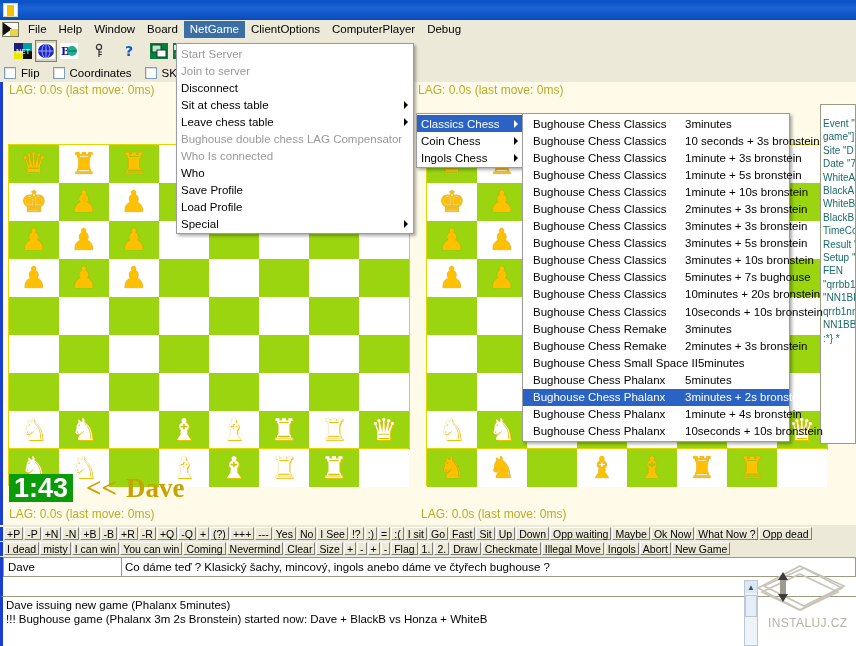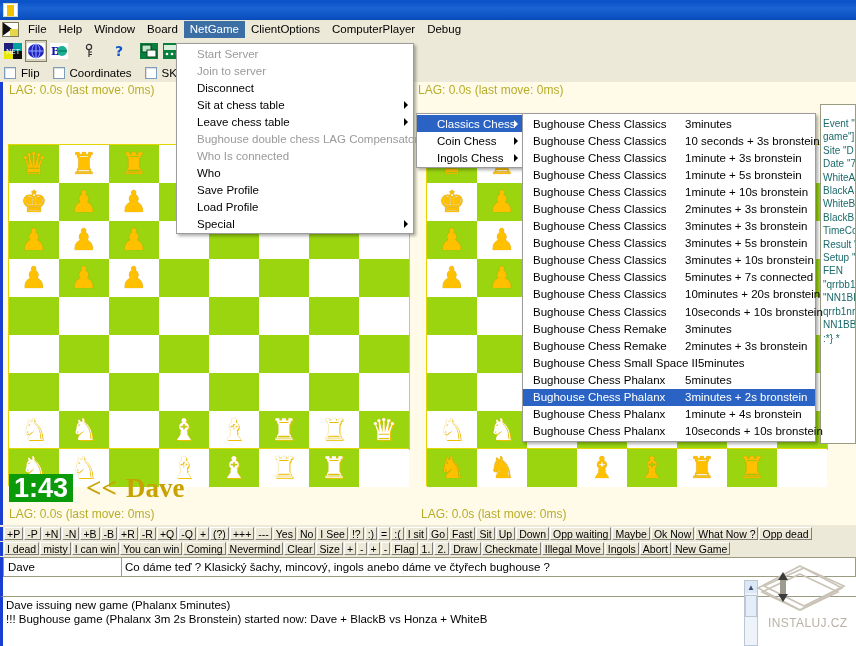--- a/index.html
+++ b/index.html
@@ -51,21 +51,21 @@
     background:#e8d64a;
   }
   .menuitem{
     padding:2px 6px 3px 6px;font-size:11.5px;color:#000;white-space:nowrap;cursor:default;
   }
   .menuitem.open{background:#3a6ea5;color:#fff;}
 
   
   .toolbar{
     position:absolute;left:0;top:38px;width:856px;height:26px;
-    background:#ece9d8;display:flex;align-items:center;padding-left:2px;
+    background:#ece9d8;display:flex;align-items:center;padding-left:12px;
     box-sizing:border-box;
   }
   .tbtn{
     width:22px;height:22px;margin-right:1px;position:relative;
     background:#ece9d8;border:1px solid transparent;box-sizing:border-box;
     display:flex;align-items:center;justify-content:center;
   }
   .tbtn.pressed{border:1px solid #7f7f66;background:#d7d3bf;}
   .tsep{width:7px;height:22px;}
   .tico{width:18px;height:16px;display:block;}
@@ -188,34 +188,34 @@
     letter-spacing:.4px;font-family:"Liberation Sans",sans-serif;
   }
 
   
   .menu{
     position:absolute;background:#fff;border:1px solid #9c9c9c;
     box-shadow:2px 2px 3px rgba(0,0,0,.32);box-sizing:border-box;
     padding:1px 0;z-index:50;font-size:11.5px;
   }
   .mi{
-    height:17px;display:flex;align-items:center;padding:0 18px 0 20px;
+    height:17px;display:flex;align-items:center;padding:0 18px 0 4px;
     white-space:nowrap;color:#000;position:relative;cursor:default;
   }
   .mi.disabled{color:#9a9a9a;}
   .mi.sel{background:#2a63c4;color:#fff;}
   .mi .arr{
     position:absolute;right:5px;top:50%;margin-top:-4px;width:0;height:0;
     border-left:4px solid #000;border-top:4px solid transparent;border-bottom:4px solid transparent;
   }
   .mi.sel .arr{border-left-color:#fff;}
 
   #menu-netgame{left:176px;top:43px;width:238px;}
   #menu-newgame{left:416px;top:113px;width:108px;}
-  #menu-classics{left:522px;top:113px;width:294px;}
+  #menu-classics{left:522px;top:113px;width:268px;}
   #menu-classics .mi{padding:0 10px 0 10px;height:17.1px;}
   .mi .col1{display:inline-block;min-width:152px;}
 </style>
 </head>
 <body>
 
 <div id="app">
 
   <div class="titlebar">
     <div class="ticon"></div>
@@ -751,21 +751,21 @@
       <div class="mi">
         <span class="col1">Bughouse Chess Classics</span>
         <span>3minutes + 5s bronstein</span>
       </div>
       <div class="mi">
         <span class="col1">Bughouse Chess Classics</span>
         <span>3minutes + 10s bronstein</span>
       </div>
       <div class="mi">
         <span class="col1">Bughouse Chess Classics</span>
-        <span>5minutes + 7s connected</span>
+        <span>5minutes + 7s bughouse</span>
       </div>
       <div class="mi">
         <span class="col1">Bughouse Chess Classics</span>
         <span>10minutes + 20s bronstein</span>
       </div>
       <div class="mi">
         <span class="col1">Bughouse Chess Classics</span>
         <span>10seconds + 10s bronstein</span>
       </div>
       <div class="mi">

